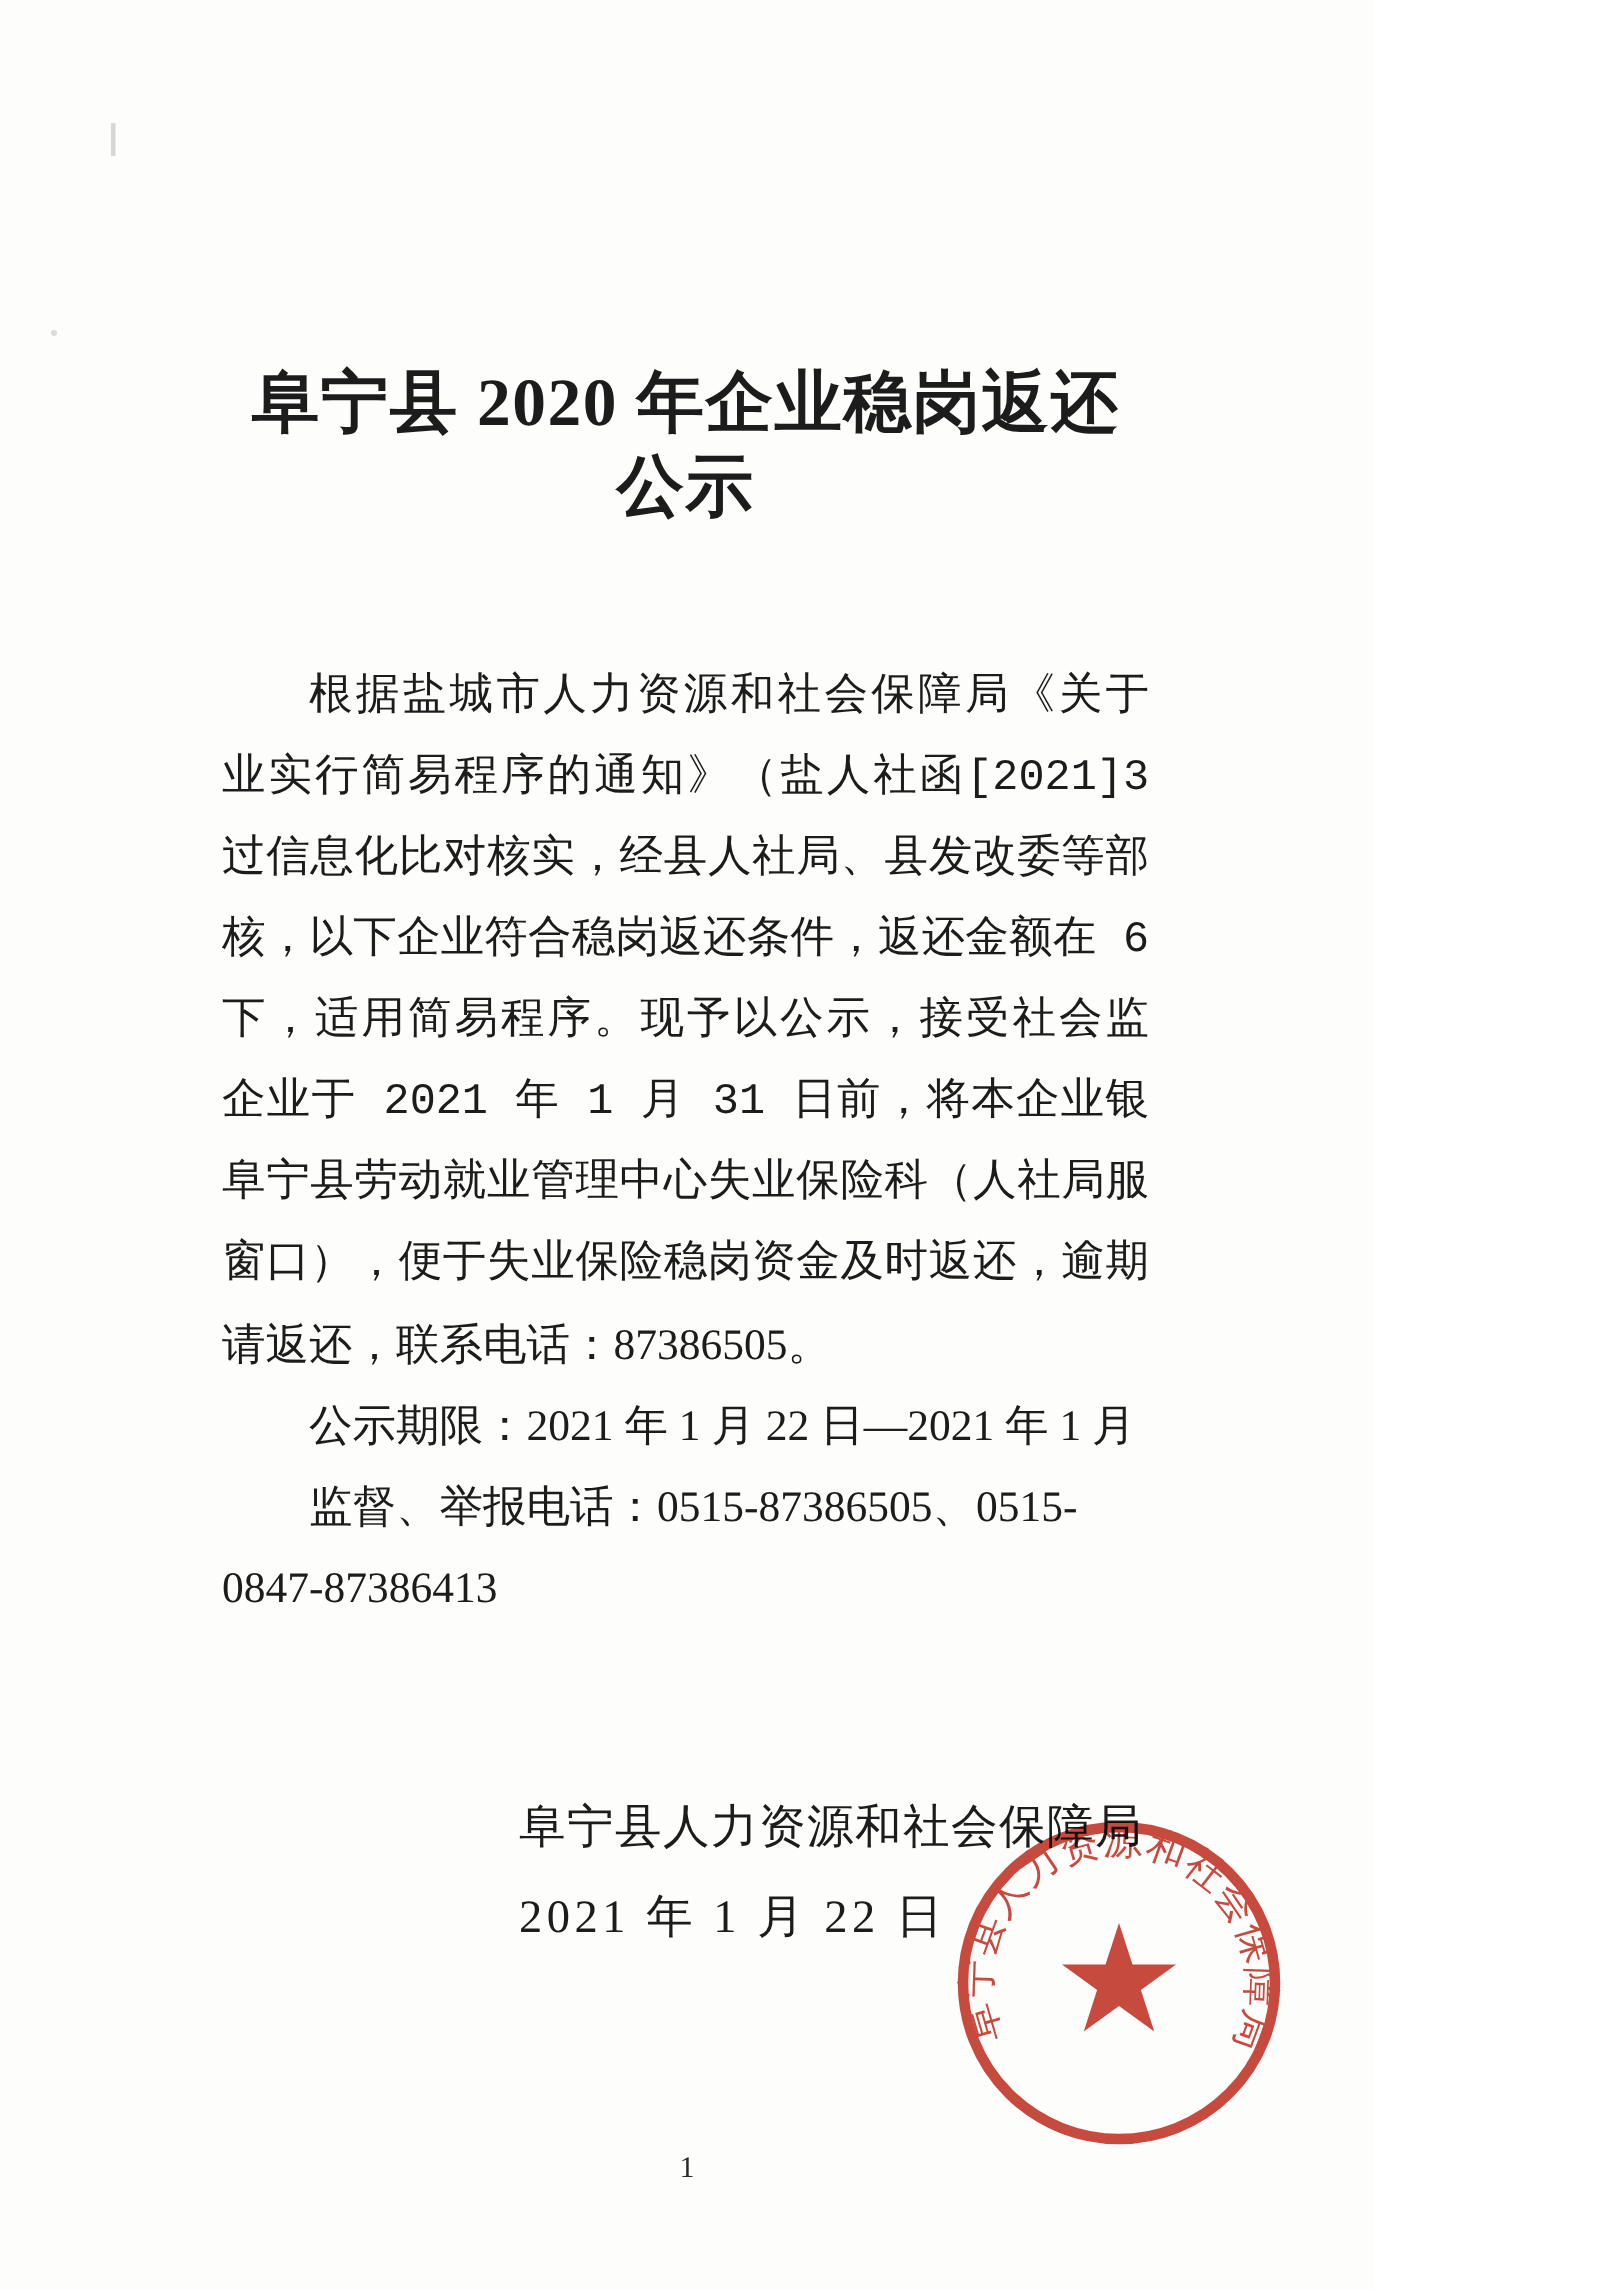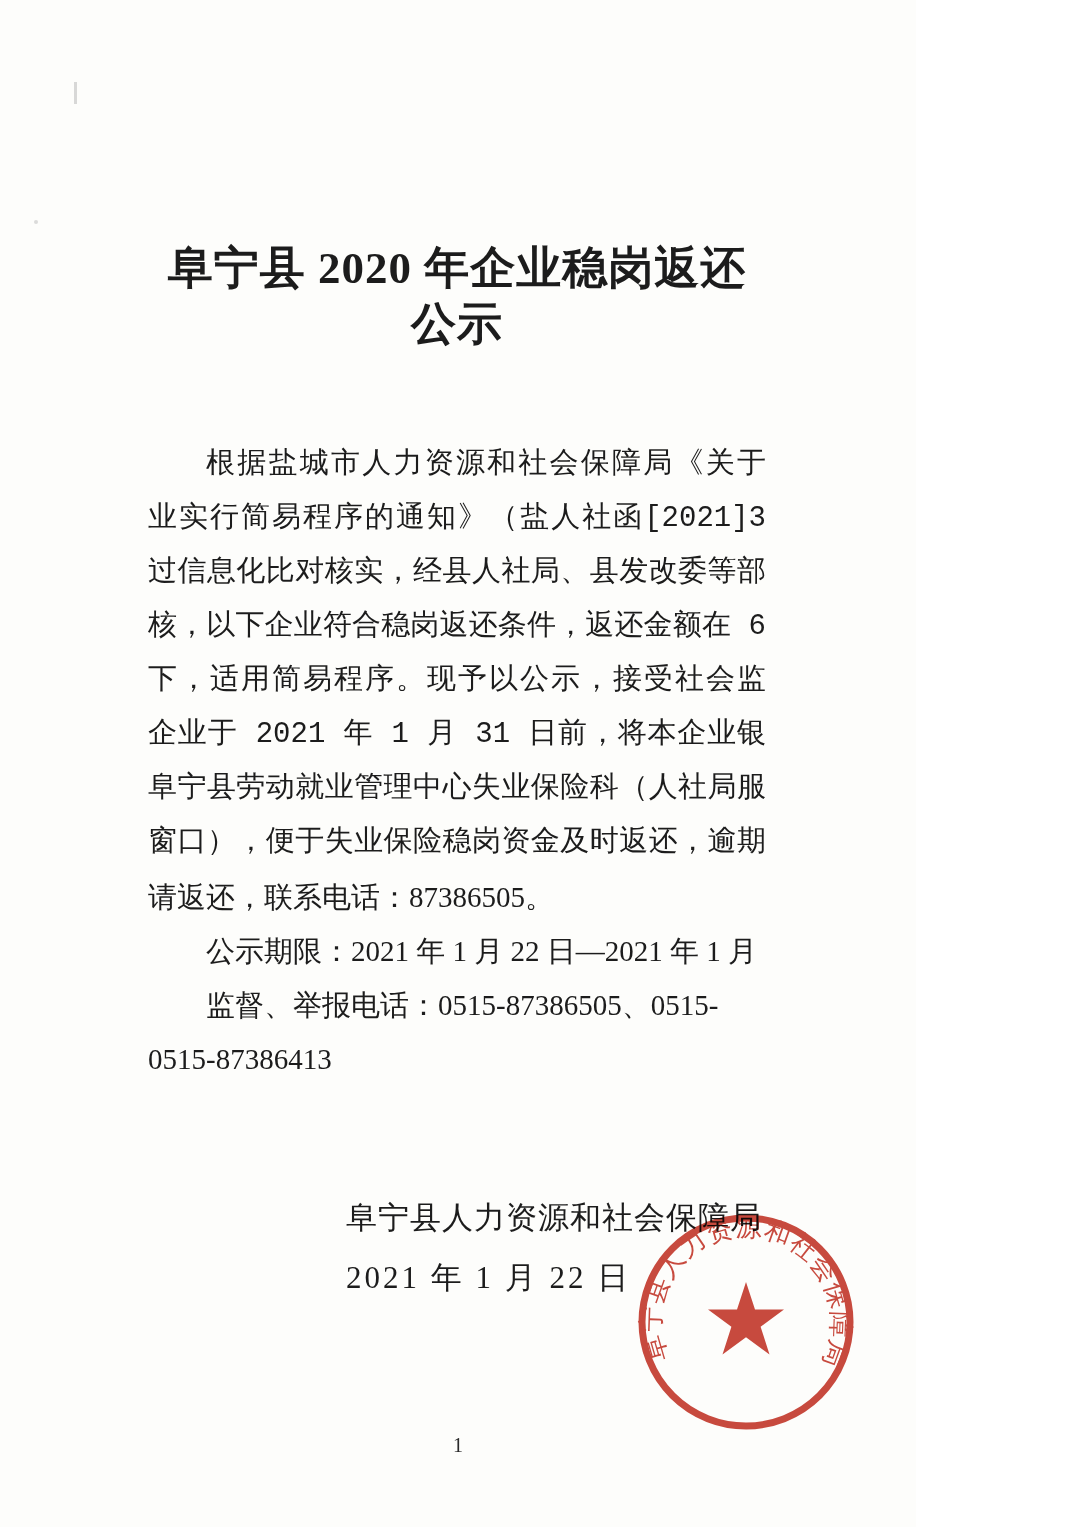--- a/index.html
+++ b/index.html
@@ -92,21 +92,21 @@
         <div class="line fill">业实行简易程序的通知》（盐人社函[2021]3 号）精神，通</div>
         <div class="line fill">过信息化比对核实，经县人社局、县发改委等部门联合审</div>
         <div class="line fill">核，以下企业符合稳岗返还条件，返还金额在 6 万元及以</div>
         <div class="line fill">下，适用简易程序。现予以公示，接受社会监督。并请相关</div>
         <div class="line fill">企业于 2021 年 1 月 31 日前，将本企业银行账户信息提供给</div>
         <div class="line fill">阜宁县劳动就业管理中心失业保险科（人社局服务大厅 21 号</div>
         <div class="line fill">窗口），便于失业保险稳岗资金及时返还，逾期将终止免申</div>
         <div class="line">请返还，联系电话：87386505。</div>
         <div class="line indent">公示期限：2021 年 1 月 22 日—2021 年 1 月 28 日</div>
         <div class="line indent">监督、举报电话：0515-87386505、0515-87386513、</div>
-        <div class="line">0515-87386413</div>
+        <div class="line">0847-87386413</div>
       </div>
 
     <div class="signature">
       <div class="sig-org">阜宁县人力资源和社会保障局</div>
       <div class="sig-date">2021 年 1 月 22 日</div>
     </div>
 
   </div>
 
   <svg class="seal" viewBox="-120 -120 240 240" xmlns="http://www.w3.org/2000/svg">

